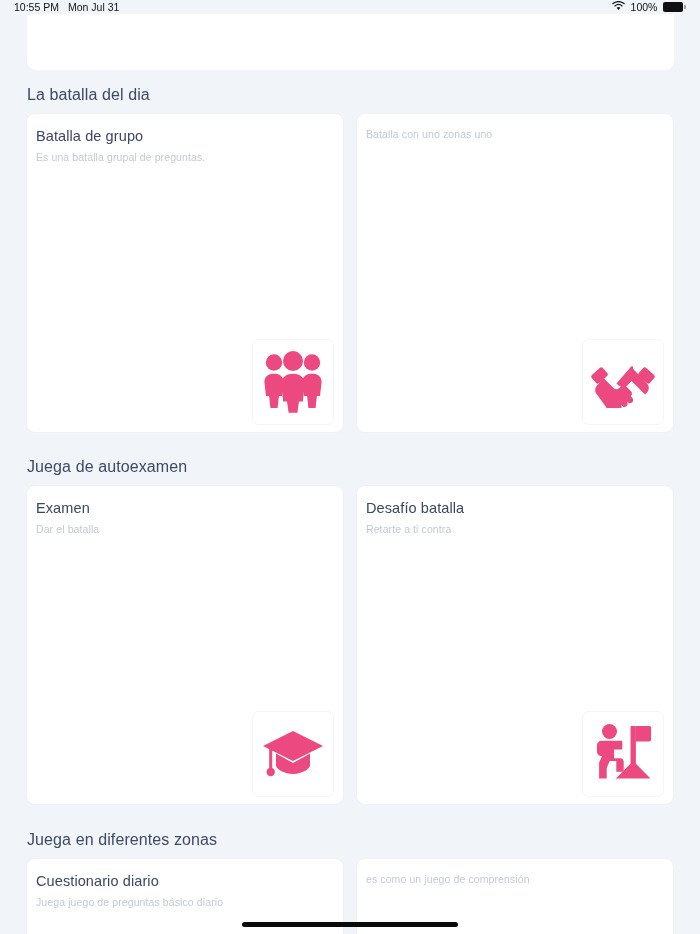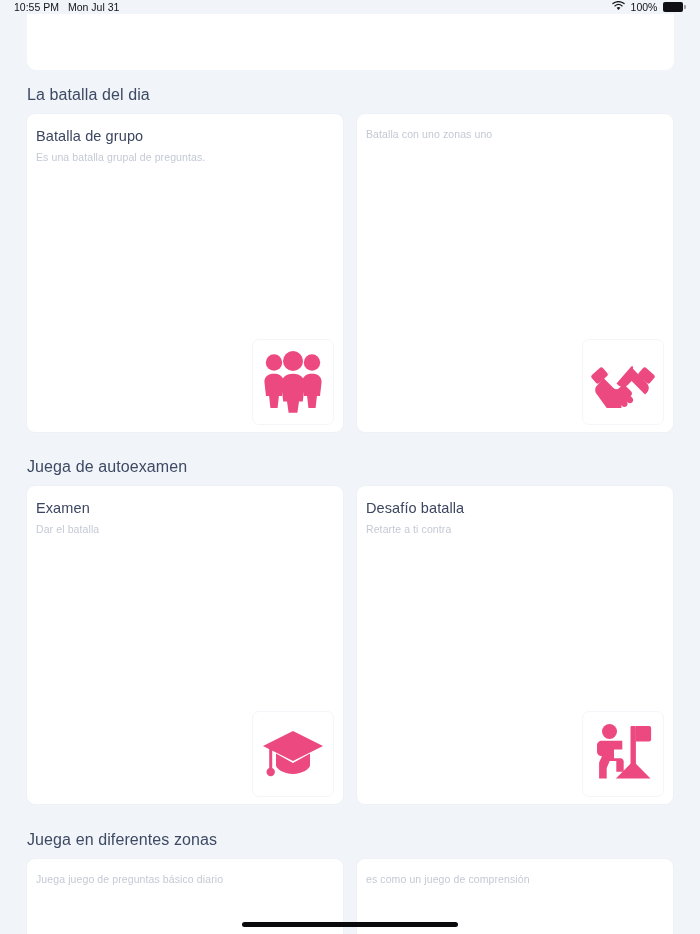--- a/index.html
+++ b/index.html
@@ -265,20 +265,21 @@
       </div>
 
     </div>
   </div>
 
   <div class="section sec-zones">
     <h2 class="section-title">Juega en diferentes zonas</h2>
     <div class="card-row">
 
       <div class="card">
+        <div class="card-title">Cuestionario diario</div>
         <div class="card-sub">Juega juego de preguntas básico diario</div>
       </div>
 
       <div class="card">
         <div class="card-sub">es como un juego de comprensión</div>
       </div>
 
     </div>
   </div>
 

